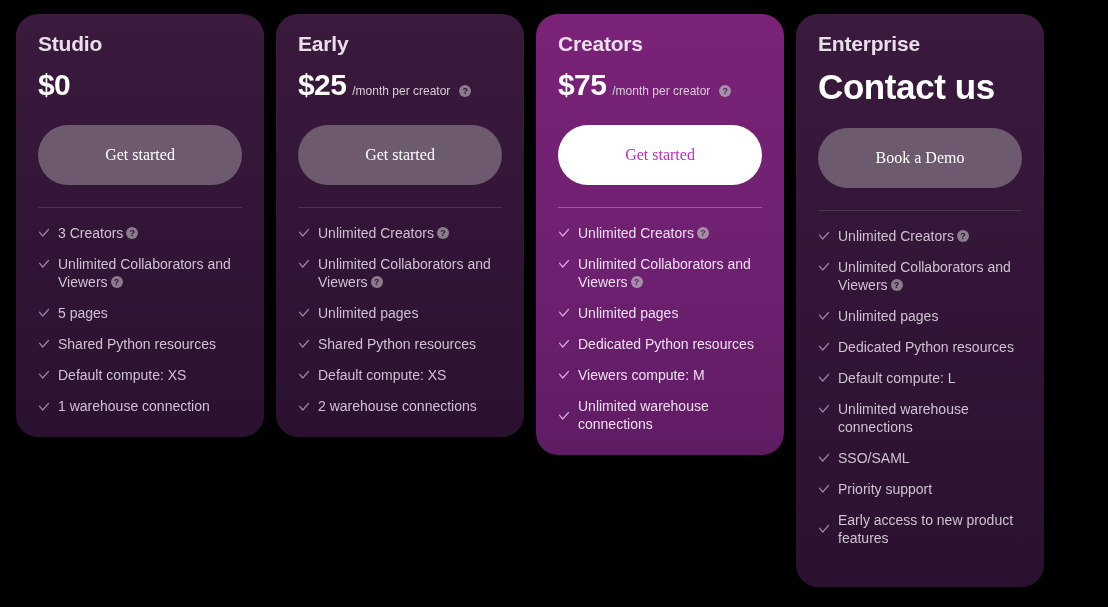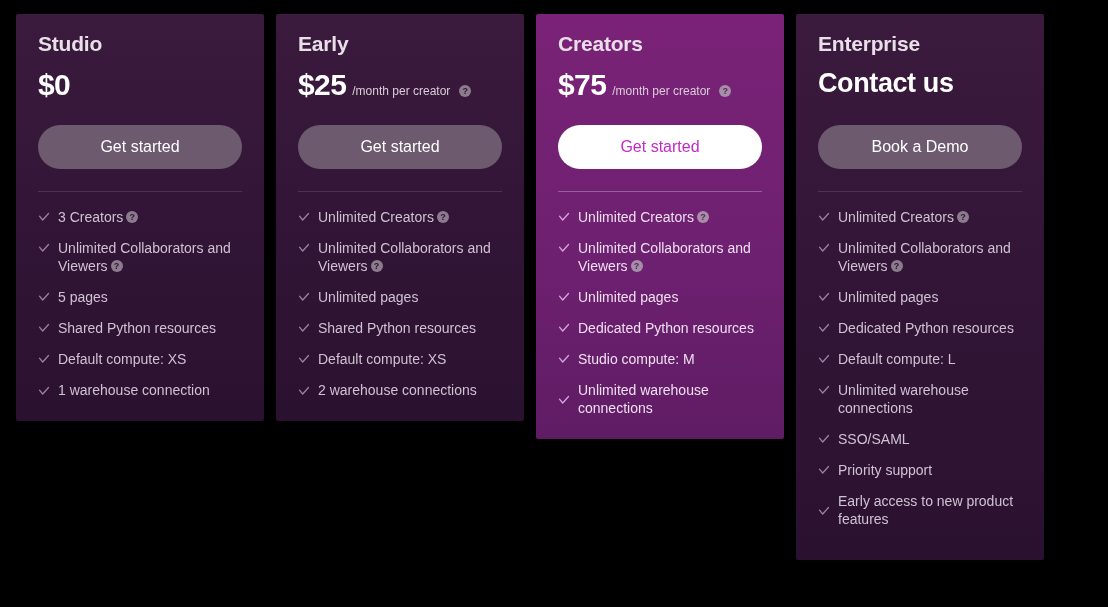--- a/index.html
+++ b/index.html
@@ -18,36 +18,36 @@
 
   .pricing-grid {
     display: flex;
     align-items: flex-start;
     gap: 12px;
     padding: 14px 16px 0 16px;
   }
 
   .plan-card {
     width: 248px;
-    border-radius: 2px;
+    border-radius: 22px;
     padding: 18px 22px 22px 22px;
     background: #2d1330;
     position: relative;
   }
 
   .plan-card.standard {
     background: linear-gradient(180deg, #3a1a3d 0%, #2b1130 100%);
   }
 
   .plan-card.featured {
     background: linear-gradient(180deg, #7a2277 0%, #6d2070 60%, #5f1c63 100%);
   }
 
   .plan-card.tall {
-    padding-bottom: 32px;
+    padding-bottom: 40px;
   }
 
   .plan-name {
     font-size: 21px;
     font-weight: bold;
     color: #e9dfe9;
     letter-spacing: -0.2px;
     line-height: 1.1;
     margin-bottom: 14px;
   }
@@ -62,21 +62,21 @@
 
   .price-amount {
     font-size: 30px;
     font-weight: bold;
     color: #ffffff;
     letter-spacing: -0.6px;
     line-height: 1.05;
   }
 
   .price-amount.contact {
-    font-size: 27px;
+    font-size: 35px;
     letter-spacing: -0.4px;
   }
 
   .price-unit {
     font-size: 12px;
     color: #d8cfd8;
     font-weight: normal;
     white-space: nowrap;
   }
 
@@ -101,24 +101,24 @@
   .info-icon.on-featured {
     background: #a58fa6;
     color: #5f1c63;
   }
 
   .cta-button {
     display: flex;
     align-items: center;
     justify-content: center;
     width: 100%;
-    height: 44px;
+    height: 60px;
     border-radius: 999px;
     border: none;
-    font-family: Liberation Sans, sans-serif;
+    font-family: Liberation Serif, serif;
     font-size: 16px;
     cursor: pointer;
     background: #6d5a6f;
     color: #ffffff;
   }
 
   .cta-button.primary {
     background: #ffffff;
     color: #c32ac3;
   }
@@ -330,21 +330,21 @@
             </svg>
           </span>
           <span class="feature-text on-featured"><span>Dedicated Python resources</span></span>
         </li>
         <li class="feature-item">
           <span class="check-icon on-featured">
             <svg viewBox="0 0 12 12" width="12" height="12" fill="none" stroke="currentColor" stroke-width="1.3" stroke-linecap="round" stroke-linejoin="round">
               <path d="M1.5 5.2 L4.7 9 L10.5 2.5"></path>
             </svg>
           </span>
-          <span class="feature-text on-featured"><span>Studio compute: M</span></span>
+          <span class="feature-text on-featured"><span>Viewers compute: M</span></span>
         </li>
         <li class="feature-item">
           <span class="check-icon on-featured">
             <svg viewBox="0 0 12 12" width="12" height="12" fill="none" stroke="currentColor" stroke-width="1.3" stroke-linecap="round" stroke-linejoin="round">
               <path d="M1.5 5.2 L4.7 9 L10.5 2.5"></path>
             </svg>
           </span>
           <span class="feature-text on-featured"><span>Unlimited warehouse connections</span></span>
         </li>
       </ul>

